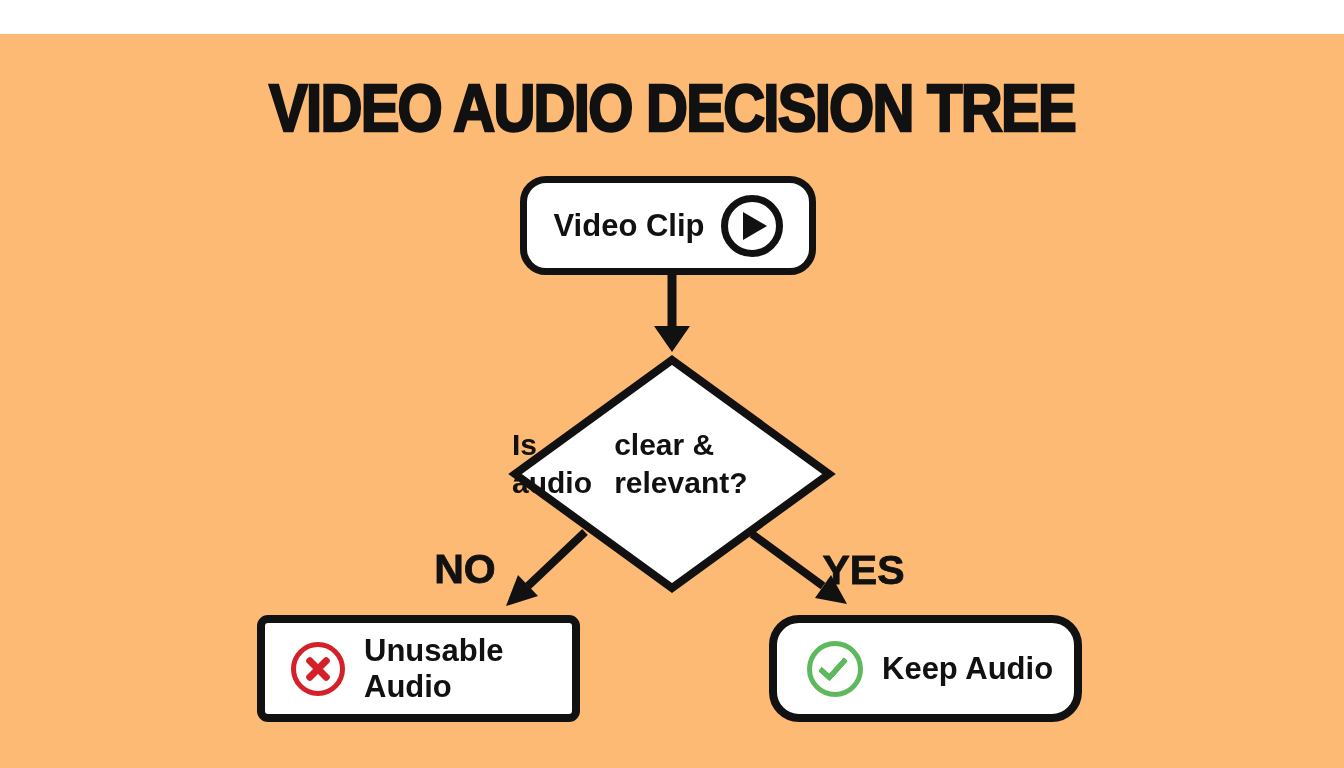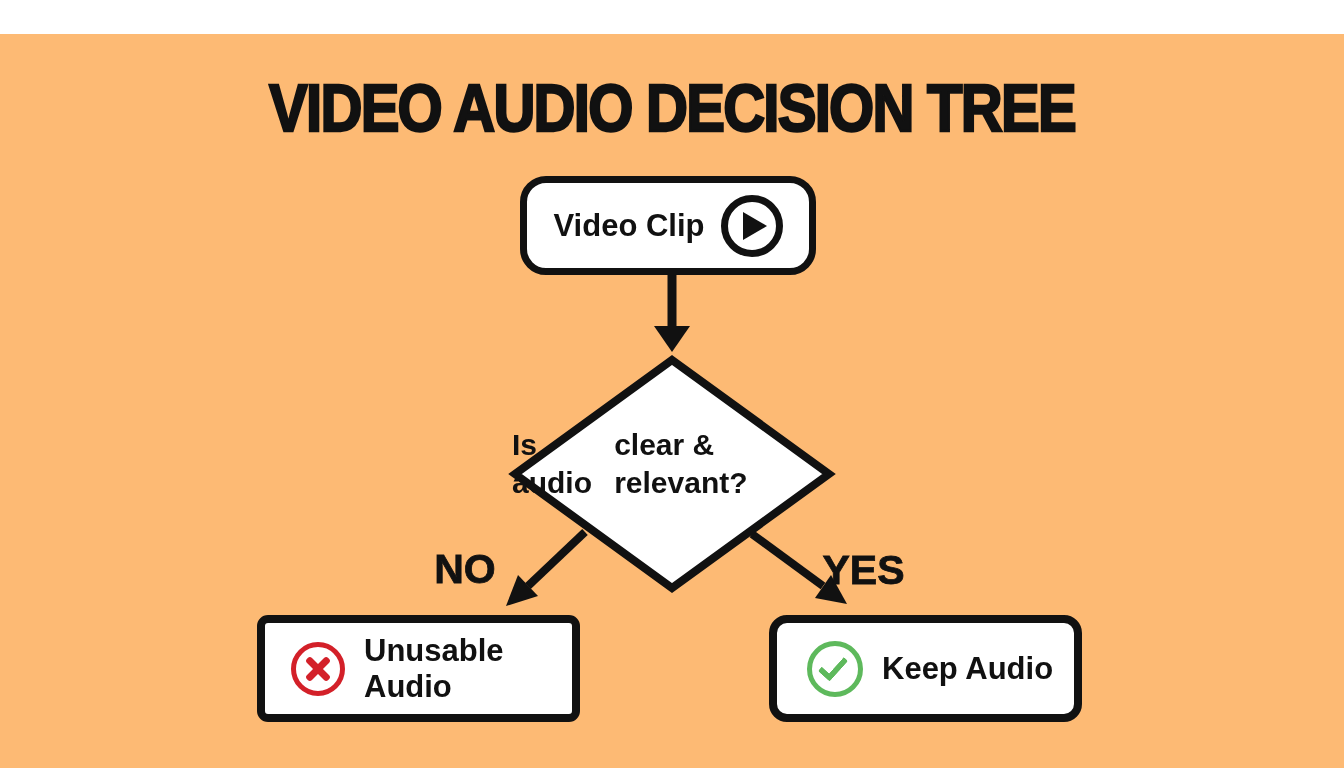--- a/index.html
+++ b/index.html
@@ -67,21 +67,21 @@
     font-size: 31px;
     gap: 19px;
     justify-content: flex-start;
     padding-left: 26px;
   }
 
   .node-accept {
     left: 769px; top: 581px;
     width: 313px; height: 107px;
     border: 8px solid #111;
-    border-radius: 18px;
+    border-radius: 30px;
     font-size: 31px;
     gap: 19px;
     justify-content: flex-start;
     padding-left: 30px;
   }
 
   
   .play-icon {
     width: 62px; height: 62px;
     border: 7px solid #111;

